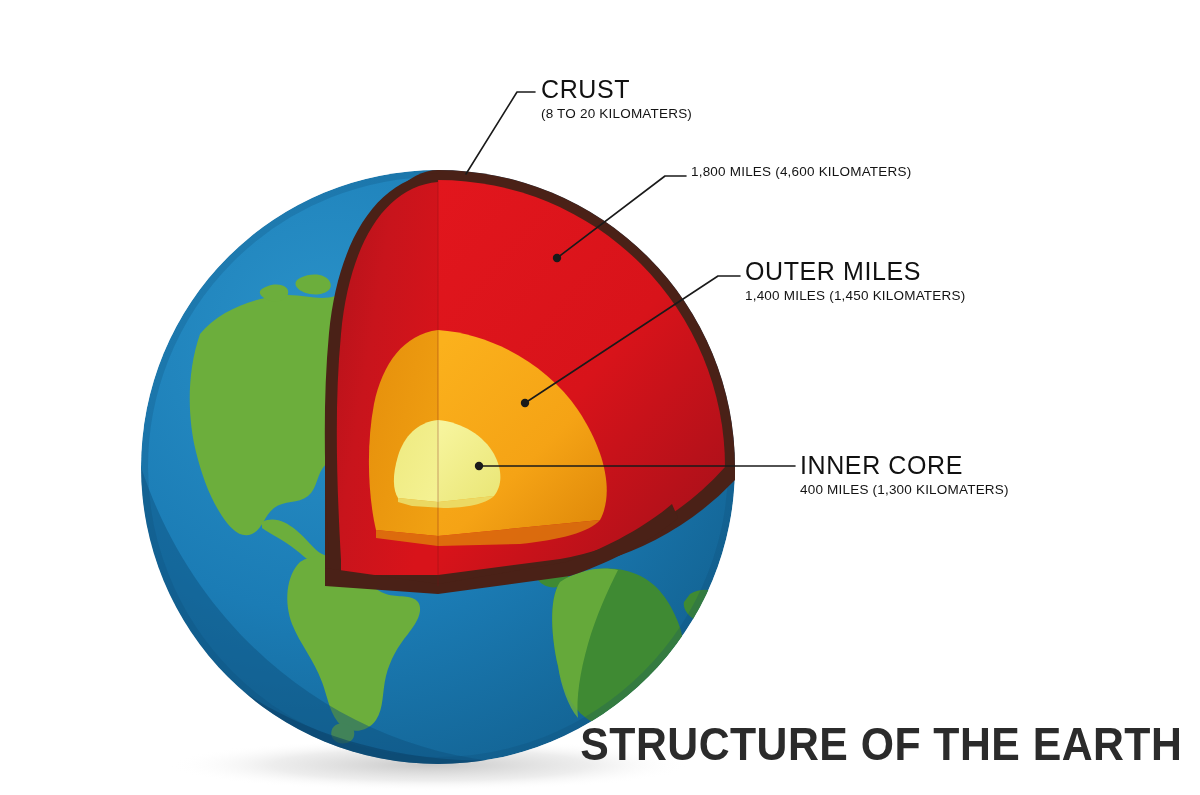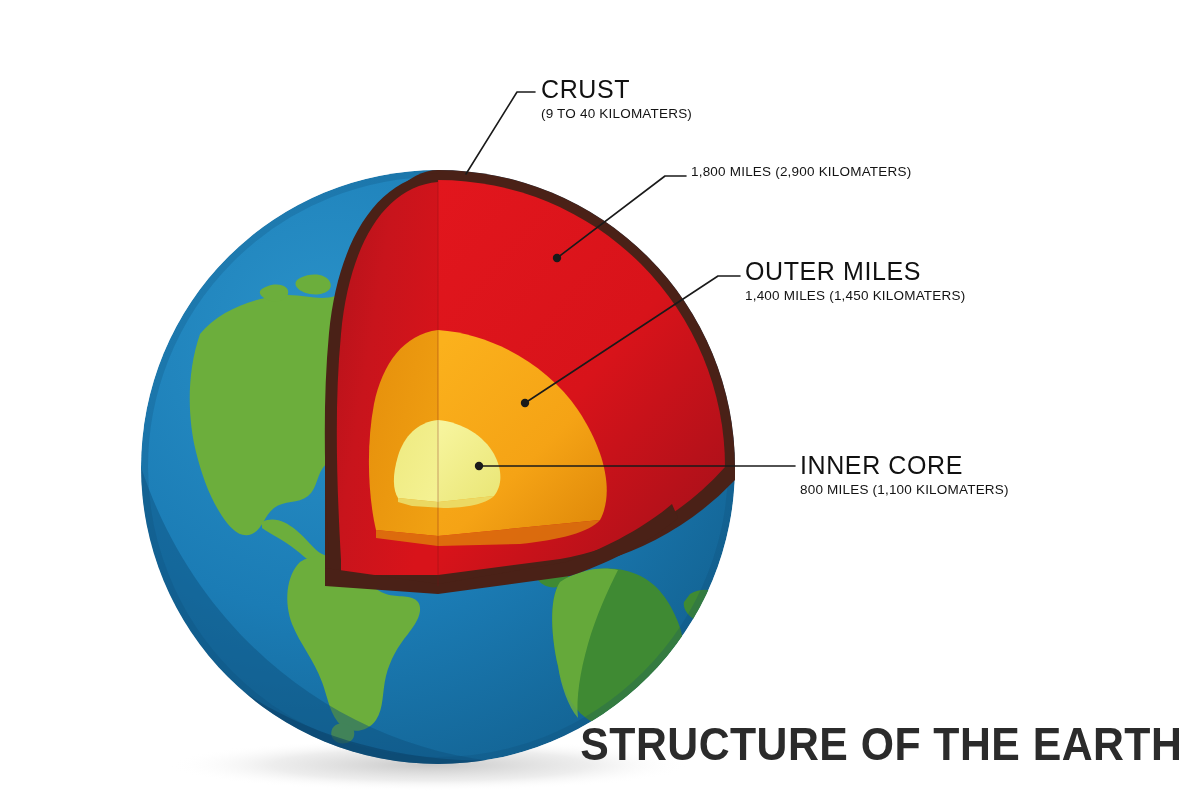--- a/index.html
+++ b/index.html
@@ -252,32 +252,32 @@
     </g>
     <g fill="#1a1a1a">
       <circle r="4.2" cx="557" cy="224"></circle>
       <circle r="4.2" cx="525" cy="369"></circle>
       <circle r="4.2" cx="479" cy="432"></circle>
     </g>
   </svg>
 
   <div class="label-block" style="left:541px; top:42px;">
     <div class="label-title">CRUST</div>
-    <div class="label-sub">(9 TO 40 KILOMATERS)</div>
+    <div class="label-sub">(8 TO 20 KILOMATERS)</div>
   </div>
 
   <div class="label-block" style="left:691px; top:126px;">
-    <div class="label-sub">1,800 MILES (2,900 KILOMATERS)</div>
+    <div class="label-sub">1,800 MILES (4,600 KILOMATERS)</div>
   </div>
 
   <div class="label-block" style="left:745px; top:224px;">
     <div class="label-title">OUTER MILES</div>
     <div class="label-sub">1,400 MILES (1,450 KILOMATERS)</div>
   </div>
 
   <div class="label-block" style="left:800px; top:418px;">
     <div class="label-title">INNER CORE</div>
-    <div class="label-sub">800 MILES (1,100 KILOMATERS)</div>
+    <div class="label-sub">400 MILES (1,300 KILOMATERS)</div>
   </div>
 
   <div id="main-title">STRUCTURE OF THE EARTH</div>
 
 </div>
 
 </body></html>

